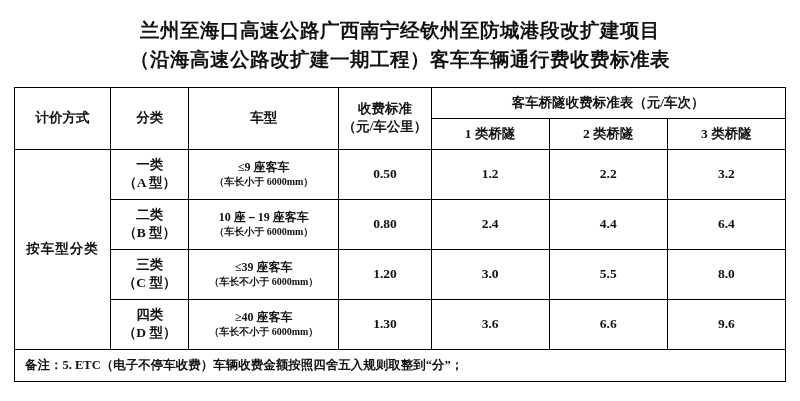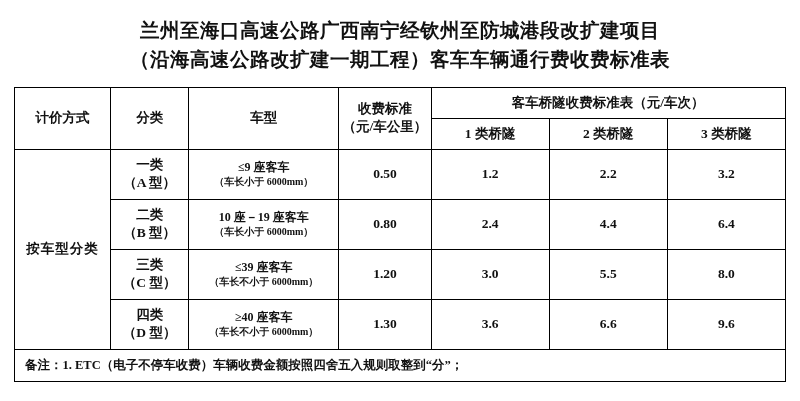--- a/index.html
+++ b/index.html
@@ -204,16 +204,16 @@
         </td>
         <td class="num">1.30</td>
         <td class="num">3.6</td>
         <td class="num">6.6</td>
         <td class="num">9.6</td>
       </tr>
     </tbody>
   </table>
 
   <div class="notes">
-    <span class="nline">备注：1. ETC（电子不停车收费）车辆收费金额按照四舍五入规则取整到“分”；</span>
+    <span class="nline">备注：5. ETC（电子不停车收费）车辆收费金额按照四舍五入规则取整到“分”；</span>
   </div>
 
 </div>
 
 </body></html>

